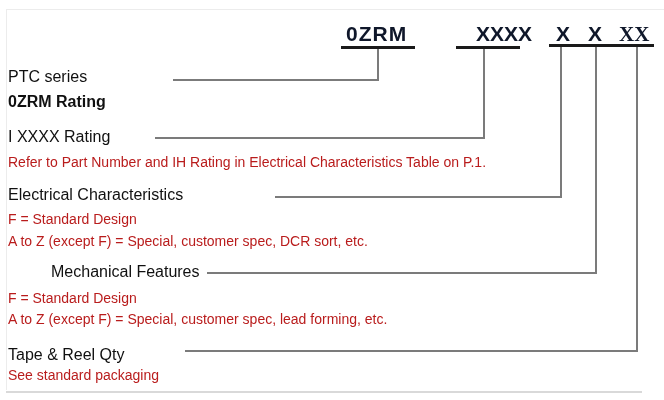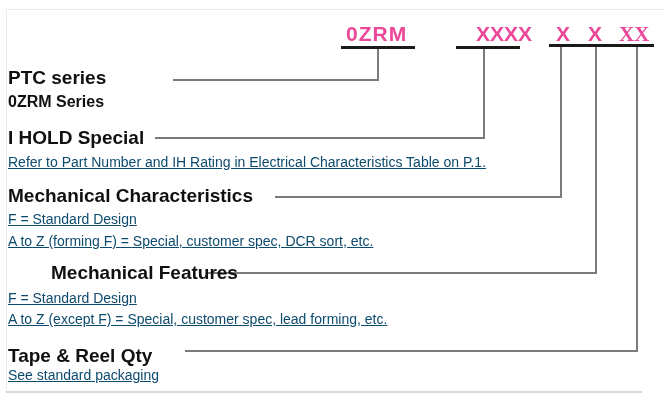--- a/index.html
+++ b/index.html
@@ -11,62 +11,61 @@
     position: relative;
     overflow: hidden;
   }
 
   
   .pn-seg {
     position: absolute;
     top: 22px;
     font-size: 21px;
     font-weight: 700;
-    color: #ec4899;
+    color: #0f172a;
     white-space: nowrap;
   }
   .pn-underline {
     position: absolute;
     height: 3px;
     background: #1a1a1a;
   }
 
   
   .vline { position: absolute; width: 2px; background: #7b7b7b; }
   .hline { position: absolute; height: 2px; background: #7b7b7b; }
 
   
   .faint { position: absolute; background: #ececec; }
 
   
   .heading {
     position: absolute;
     left: 8px;
-    font-size: 19px;
-    font-weight: 700;
+    font-size: 16px;
+    font-weight: 400;
     color: #101010;
     white-space: nowrap;
     line-height: 1.1;
   }
   .subtitle {
     position: absolute;
     left: 8px;
     font-size: 16px;
     font-weight: 700;
     color: #101010;
     white-space: nowrap;
   }
   .body-text {
     position: absolute;
     left: 8px;
     font-size: 14px;
     font-weight: 400;
-    color: #0c4a6e;
+    color: #b91c1c;
     white-space: nowrap;
-    text-decoration: underline;
   }
 </style>
 </head>
 <body>
 
 <div>
 
   <div class="faint" style="left:6px; top:9px; width:658px; height:1px;"></div>
   <div class="faint" style="left:6px; top:9px; width:1px; height:381px;"></div>
   <div class="faint" style="left:6px; top:391px; width:636px; height:2px; background:#d9d9d9;"></div>
@@ -87,28 +86,28 @@
   <div class="vline" style="left:595px; top:47px; height:227px;"></div>
   <div class="vline" style="left:636px; top:47px; height:305px;"></div>
 
   <div class="hline" style="left:173px; top:79px; width:206px;"></div>
   <div class="hline" style="left:155px; top:137px; width:330px;"></div>
   <div class="hline" style="left:275px; top:196px; width:287px;"></div>
   <div class="hline" style="left:207px; top:272px; width:390px;"></div>
   <div class="hline" style="left:185px; top:350px; width:453px;"></div>
 
   <div class="heading" style="top:68px;">PTC series</div>
-  <div class="subtitle" style="top:93px;">0ZRM Series</div>
+  <div class="subtitle" style="top:93px;">0ZRM Rating</div>
 
-  <div class="heading" style="top:128px;">I HOLD Special</div>
+  <div class="heading" style="top:128px;">I XXXX Rating</div>
   <div class="body-text" style="top:154px;">Refer to Part Number and IH Rating in Electrical Characteristics Table on P.1.</div>
 
-  <div class="heading" style="top:186px;">Mechanical Characteristics</div>
+  <div class="heading" style="top:186px;">Electrical Characteristics</div>
   <div class="body-text" style="top:211px;">F = Standard Design</div>
-  <div class="body-text" style="top:233px;">A to Z (forming F) = Special, customer spec, DCR sort, etc.</div>
+  <div class="body-text" style="top:233px;">A to Z (except F) = Special, customer spec, DCR sort, etc.</div>
 
   <div class="heading" style="top:263px;margin-left:43px;">Mechanical Features</div>
   <div class="body-text" style="top:290px;">F = Standard Design</div>
   <div class="body-text" style="top:311px;">A to Z (except F) = Special, customer spec, lead forming, etc.</div>
 
   <div class="heading" style="top:346px;text-align:right;">Tape &amp; Reel Qty</div>
   <div class="body-text" style="top:367px;">See standard packaging</div>
 
 </div>
 

